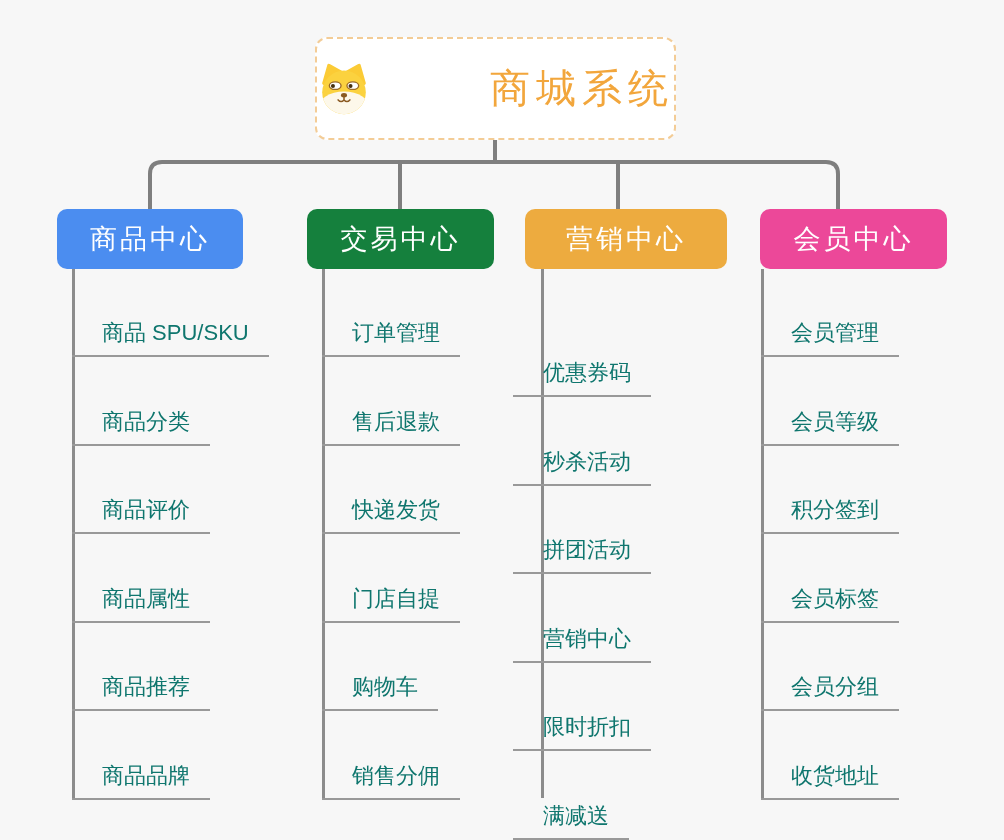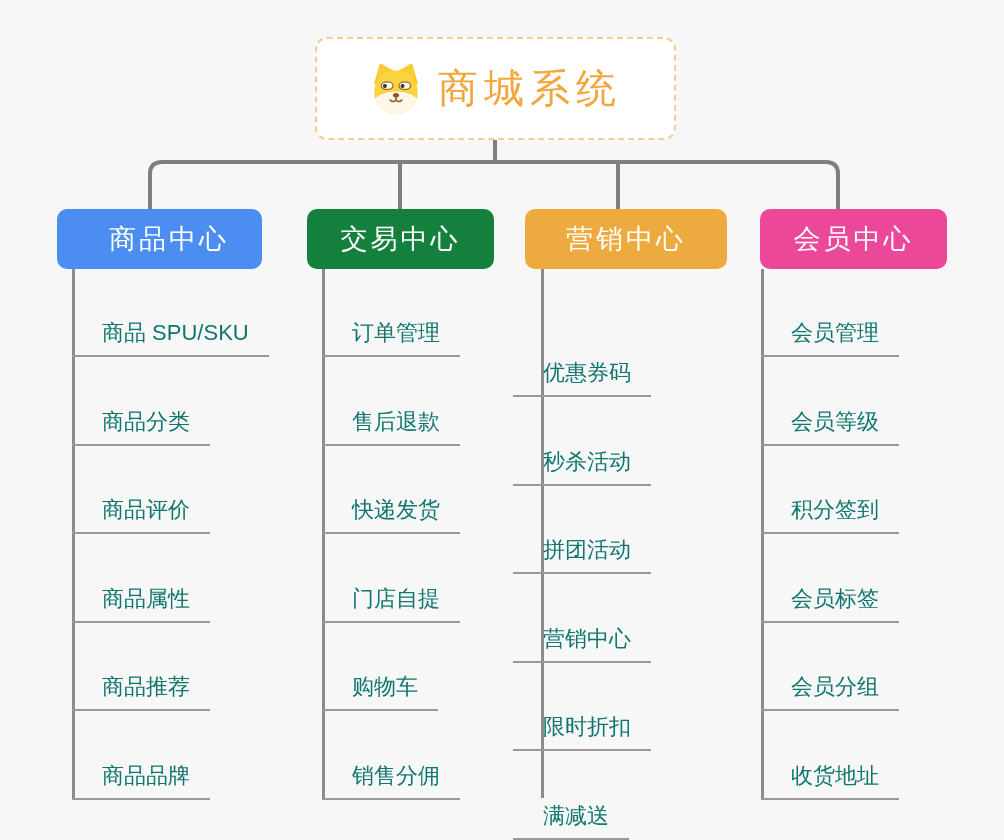--- a/index.html
+++ b/index.html
@@ -7,33 +7,33 @@
   .canvas{
     position:relative;width:1004px;height:840px;overflow:hidden;
     background:#F7F7F7;
   }
   .connectors{position:absolute;left:0;top:0;pointer-events:none;}
   
   .root{
     position:absolute;left:315px;top:37px;width:361px;height:103px;
     box-sizing:border-box;background:#FFFFFF;
     border:2px dashed #F3CC96;border-radius:12px;
-    display:flex;align-items:center;justify-content:center;gap:15px;
+    display:flex;align-items:center;justify-content:space-between;gap:15px;
   }
   .root-title{
     font-size:40px;letter-spacing:6px;color:#F2A63C;white-space:nowrap;
   }
   
   .hdr{
     position:absolute;top:209px;height:60px;border-radius:10px;
     color:#FFFFFF;font-size:27px;letter-spacing:3px;
     display:flex;align-items:center;justify-content:center;
     white-space:nowrap;cursor:default;
   }
-  .h1{left:57px;width:186px;padding-left:19px;}
+  .h1{left:57px;width:186px;}
   .h2{left:307px;width:187px;}
   .h3{left:525px;width:202px;}
   .h4{left:744px;width:187px;}
   
   .items{position:absolute;top:0;width:250px;height:840px;}
   .c1{left:72px;}
   .c2{left:322px;}
   .c3{left:513px;margin-top:40px;}
   .c4{left:761px;}
   .item{

